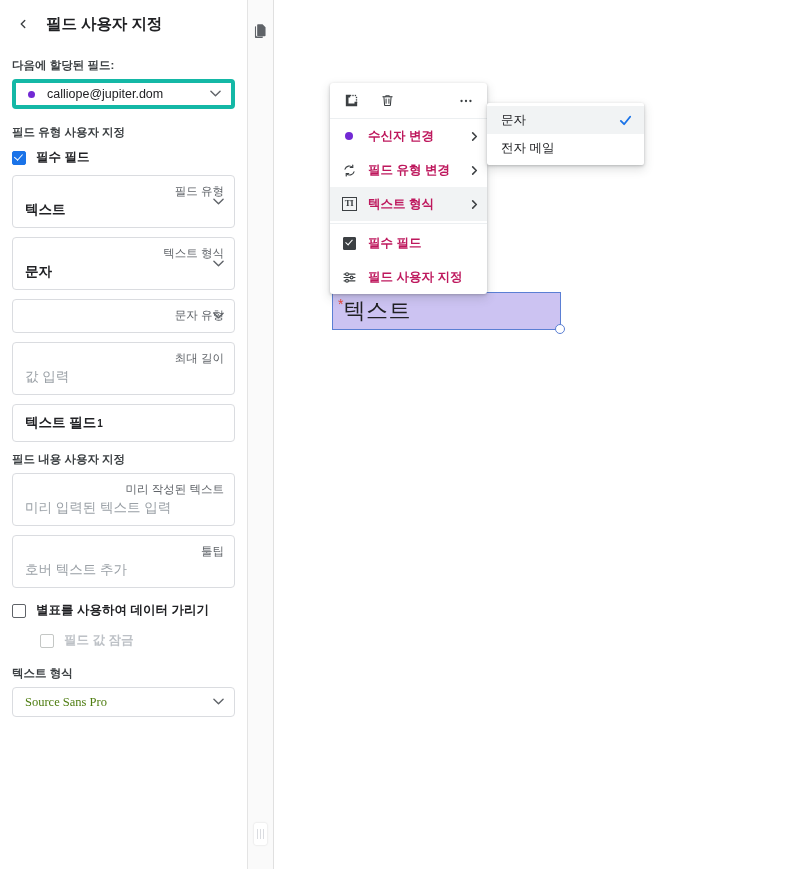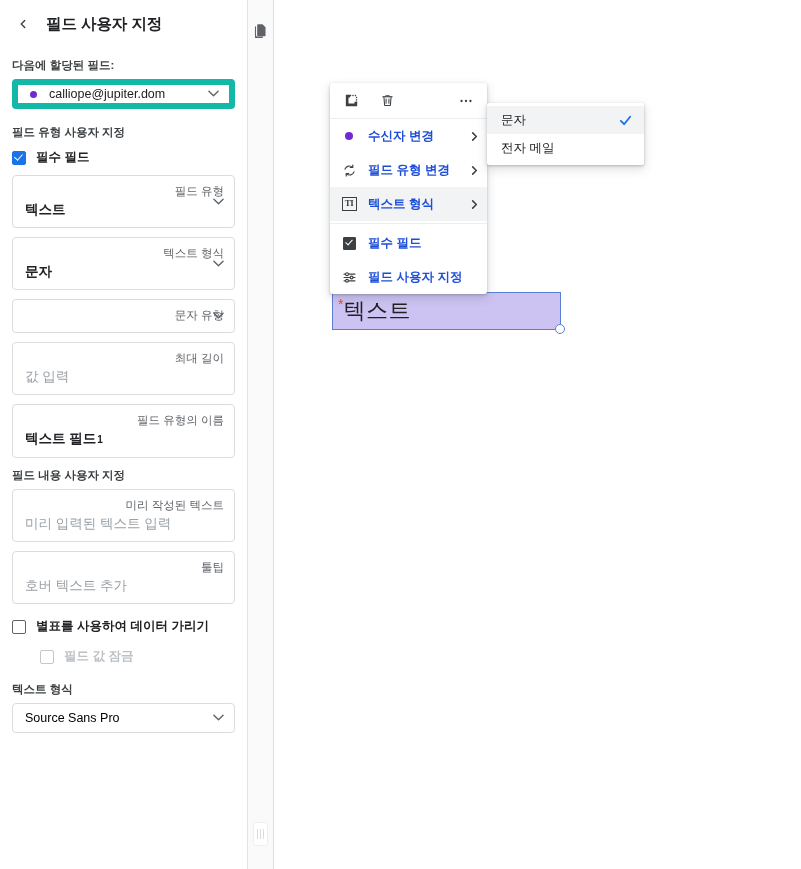--- a/index.html
+++ b/index.html
@@ -113,21 +113,21 @@
     right: 10px;
     top: 50%;
     margin-top: -4px;
     width: 11px;
     height: 7px;
     pointer-events: none;
   }
 
   
   .assign-select {
-    border: 6px solid #14b8a6;
+    border: 4px solid #14b8a6;
     border-radius: 4px;
     height: 30px;
     display: flex;
     align-items: center;
     padding: 0 10px 0 12px;
     box-sizing: border-box;
     position: relative;
     cursor: pointer;
     margin-bottom: 2px;
   }
@@ -192,21 +192,21 @@
     border-radius: 4px;
     height: 30px;
     display: flex;
     align-items: center;
     padding: 0 10px 0 12px;
     box-sizing: border-box;
     position: relative;
     cursor: pointer;
     margin-bottom: 9px;
   }
-  .font-name { font-size: 12.5px; color: #000000; }
+  .font-name { font-size: 12.5px; color: #4d7c0f; font-family: Liberation Serif, serif; }
 
   .format-row {
     display: flex;
     align-items: center;
     gap: 10px;
   }
   .size-select {
     border: 1px solid #dadce0;
     border-radius: 4px;
     height: 30px;
@@ -337,21 +337,21 @@
     height: 18px;
     margin-right: 10px;
     display: flex;
     align-items: center;
     justify-content: center;
     flex: 0 0 auto;
     color: #3c4043;
   }
   .ctx-label {
     font-size: 12.5px;
-    color: #1d4ed8;
+    color: #be185d;
     font-weight: bold;
     white-space: nowrap;
     text-align: right;
   }
   .ctx-arrow {
     margin-left: auto;
     width: 9px;
     height: 9px;
     color: #3c4043;
     flex: 0 0 auto;
@@ -535,21 +535,20 @@
             <polyline points="1,1 6,6 11,1"></polyline>
           </svg>
       </div>
 
       <div class="field-card">
         <div class="fc-label">최대 길이</div>
         <div class="fc-value placeholder">값 입력</div>
       </div>
 
       <div class="field-card">
-        <div class="fc-label">필드 유형의 이름</div>
         <div class="fc-value"><span>텍스트 필드</span><span class="fc-sup">1</span></div>
       </div>
 
       <div class="sec-label">필드 내용 사용자 지정</div>
 
       <div class="field-card">
         <div class="fc-label">미리 작성된 텍스트</div>
         <div class="fc-value placeholder">미리 입력된 텍스트 입력</div>
       </div>
 

